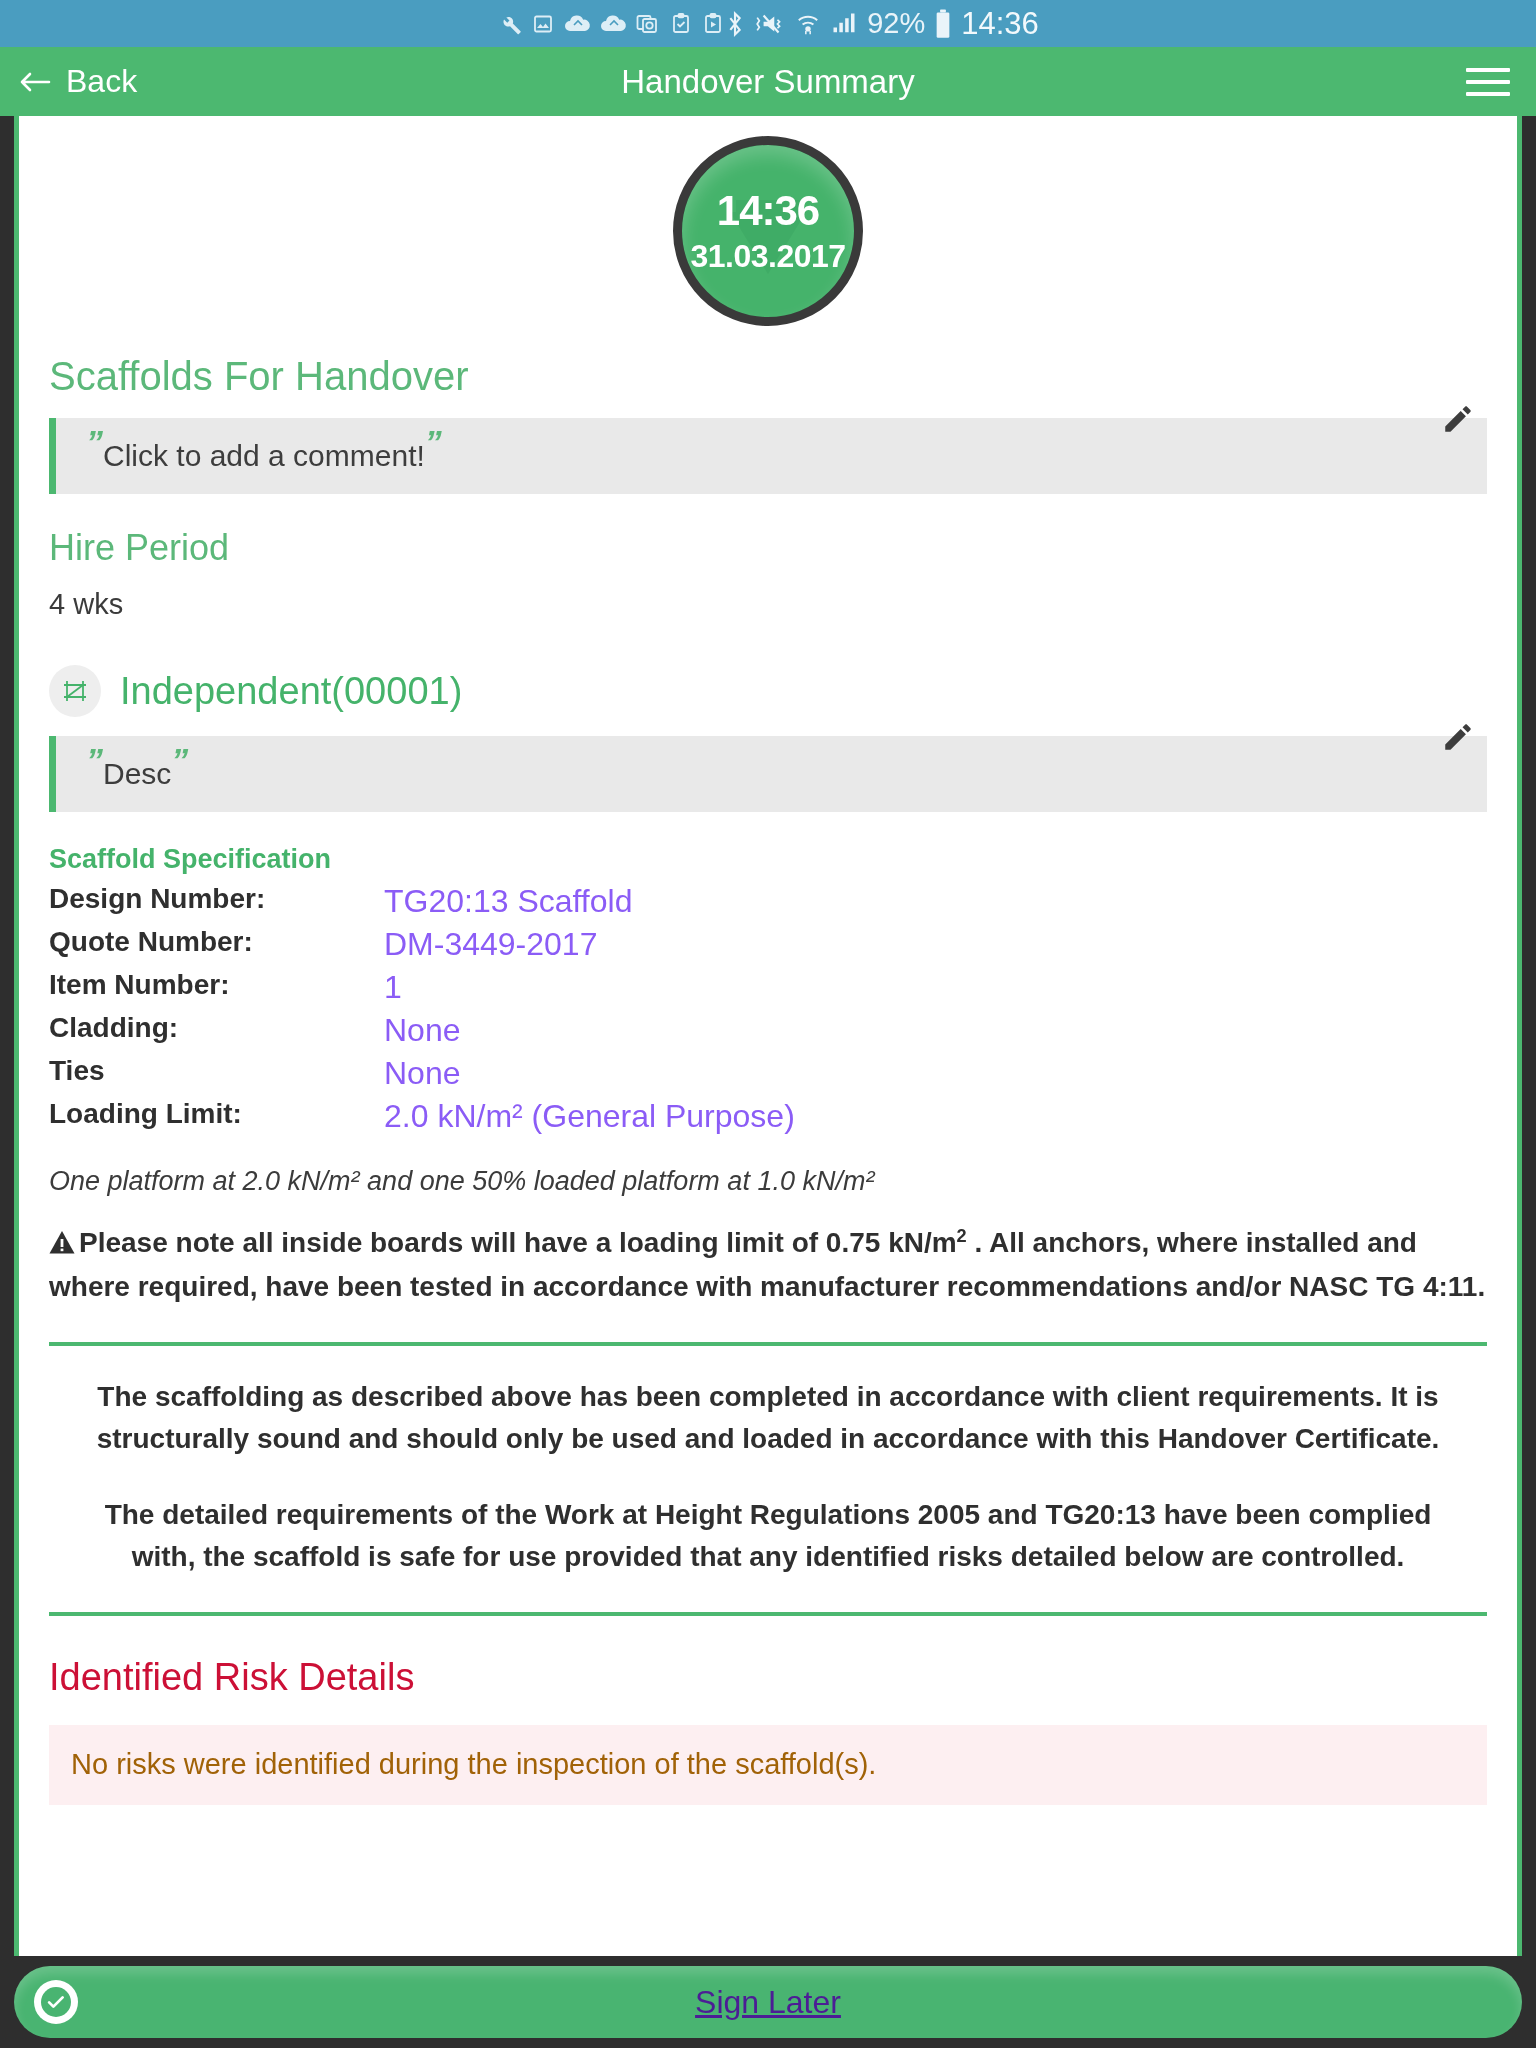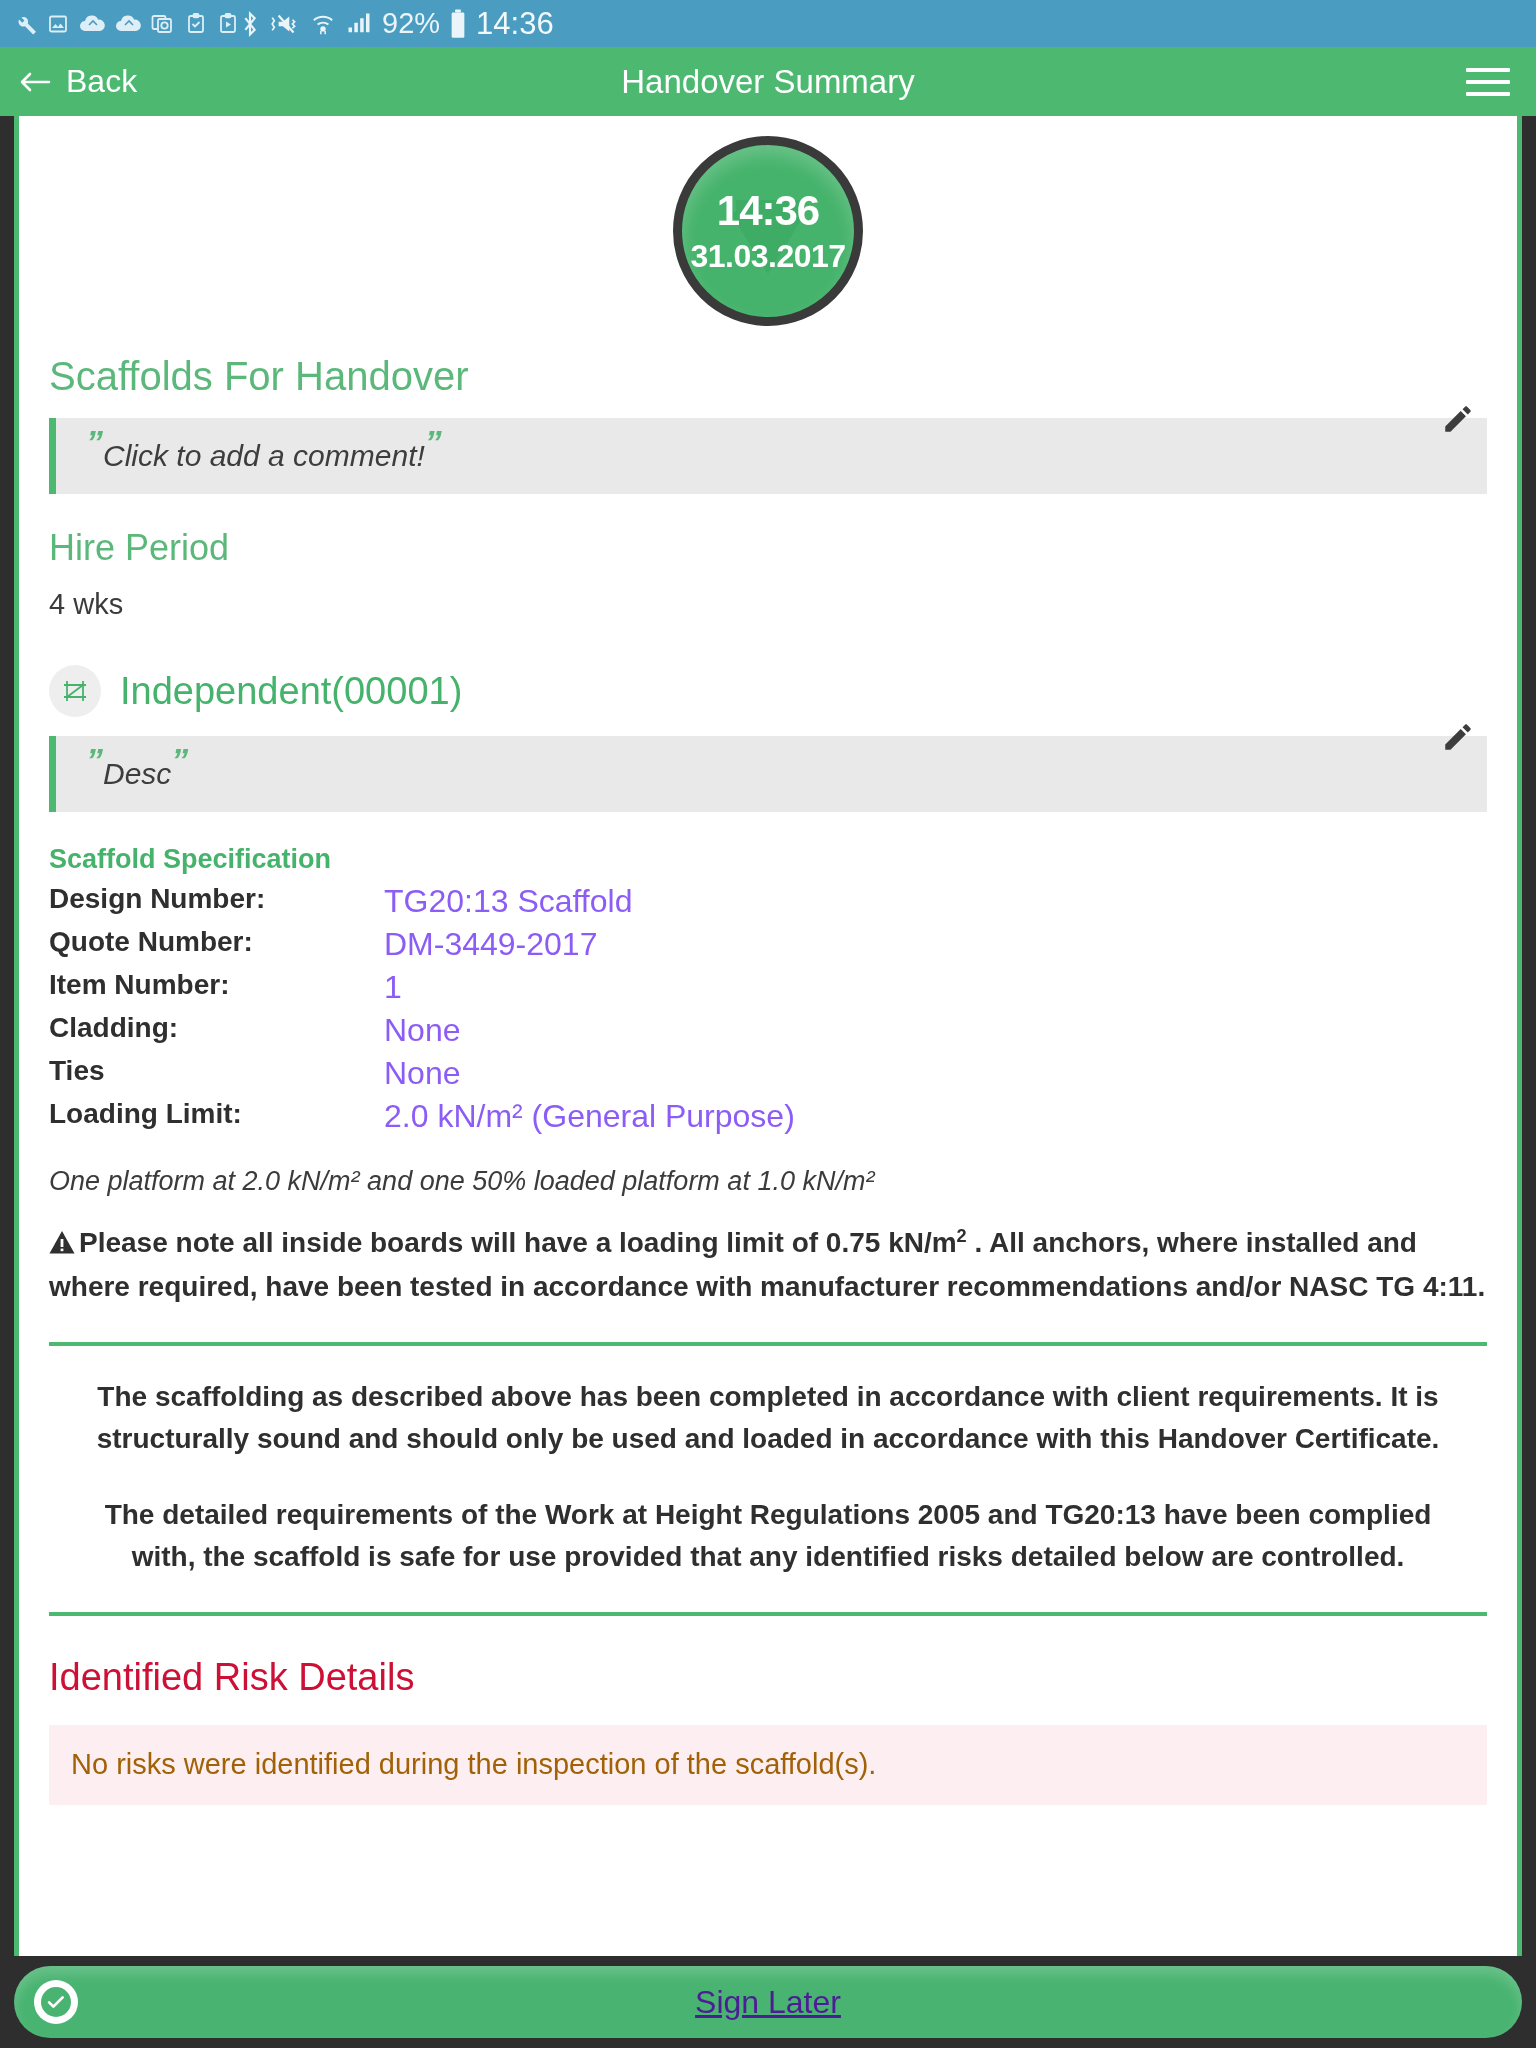--- a/index.html
+++ b/index.html
@@ -8,21 +8,21 @@
     font-family: "Liberation Sans", sans-serif;
     background: #ffffff;
     overflow: hidden;
   }
   .screen { position: relative; width: 1536px; height: 2048px; background: #2e2e2e; }
 
   
   .statusbar {
     position: absolute; top: 0; left: 0; width: 1536px; height: 47px;
     background: #4a9dc0;
-    display: flex; align-items: center; justify-content: flex-start;
+    display: flex; align-items: center; justify-content: center;
     padding: 0 12px;
   }
   .status-left, .status-right { display: flex; align-items: center; }
   .status-left { gap: 8px; }
   .status-right { gap: 9px; }
   .sicon { display: inline-flex; align-items: center; justify-content: center; }
   .sicon svg { display: block; }
   .battpct {
     color: #eaf4f9; font-size: 29px; letter-spacing: 0px;
   }
@@ -95,21 +95,21 @@
     position: relative;
     background: #e9e9e9;
     border-left: 7px solid #4cb870;
     margin-top: 19px;
     height: 76px;
     display: flex; align-items: center;
     padding-left: 30px;
     cursor: pointer;
   }
   .comment-text {
-    font-style: italic; color: #3d3d3d; font-size: 30px;
+    color: #3d3d3d; font-size: 30px;
   }
   .q-open, .q-close {
     color: #5cb87a; font-size: 34px; font-style: italic; font-weight: bold;
     vertical-align: 12px; line-height: 0;
   }
   .pencil {
     position: absolute; right: 12px; top: -16px;
     width: 34px; height: 34px;
   }
 

